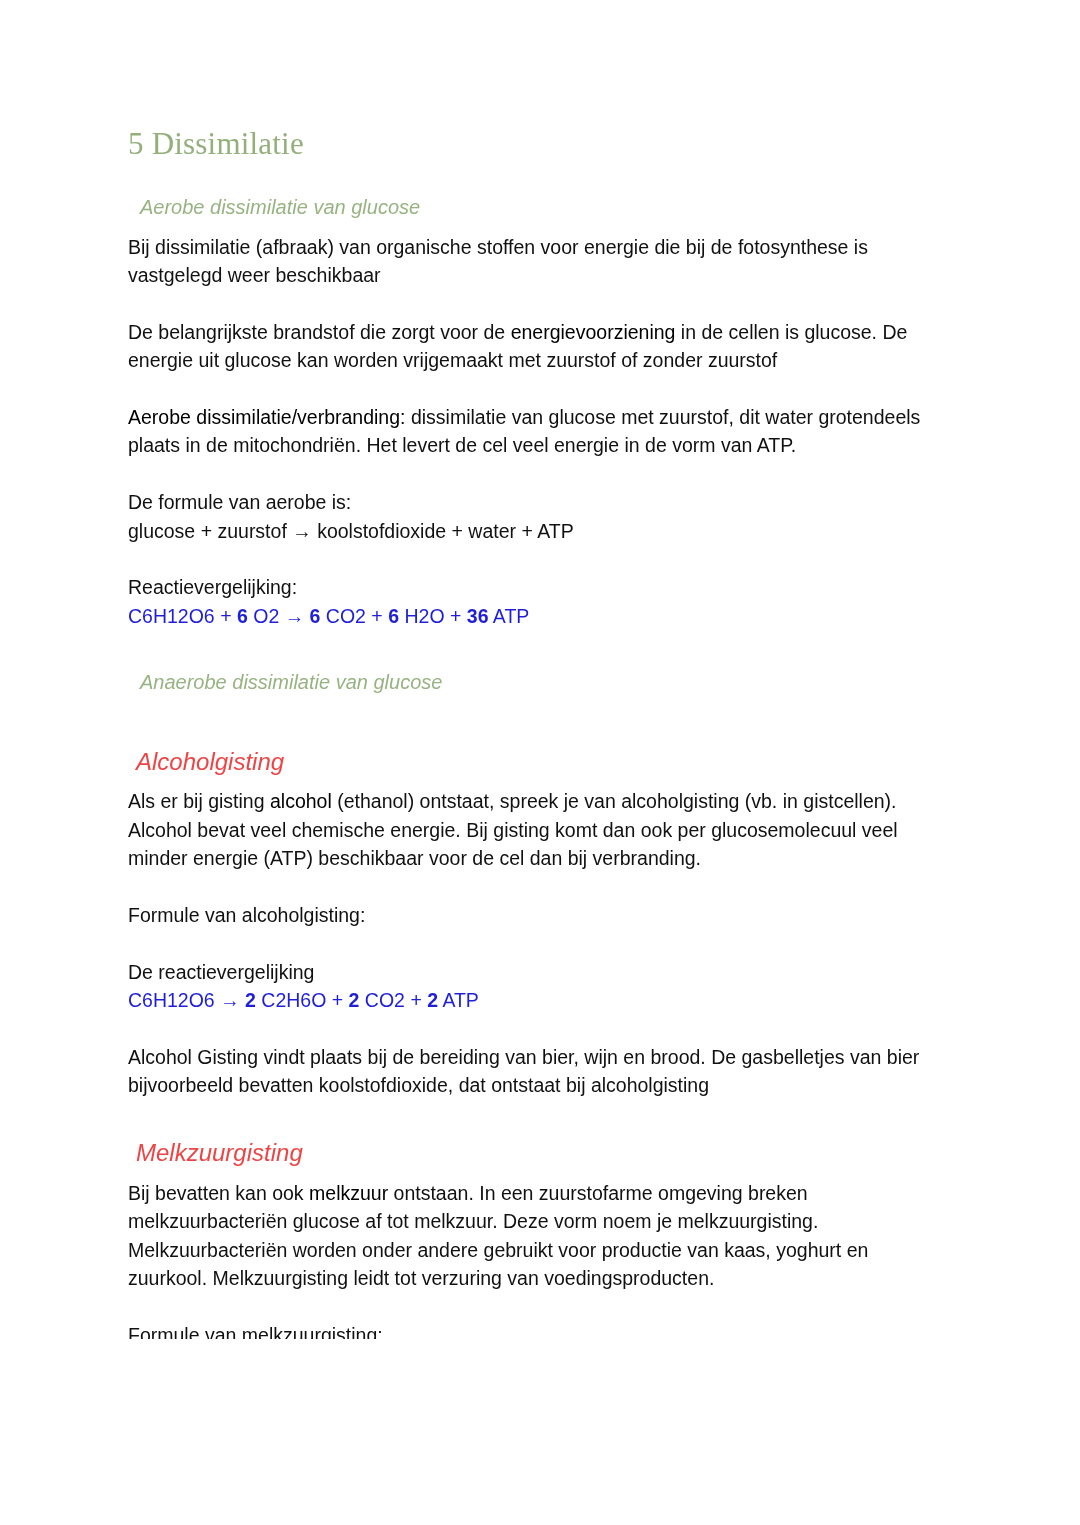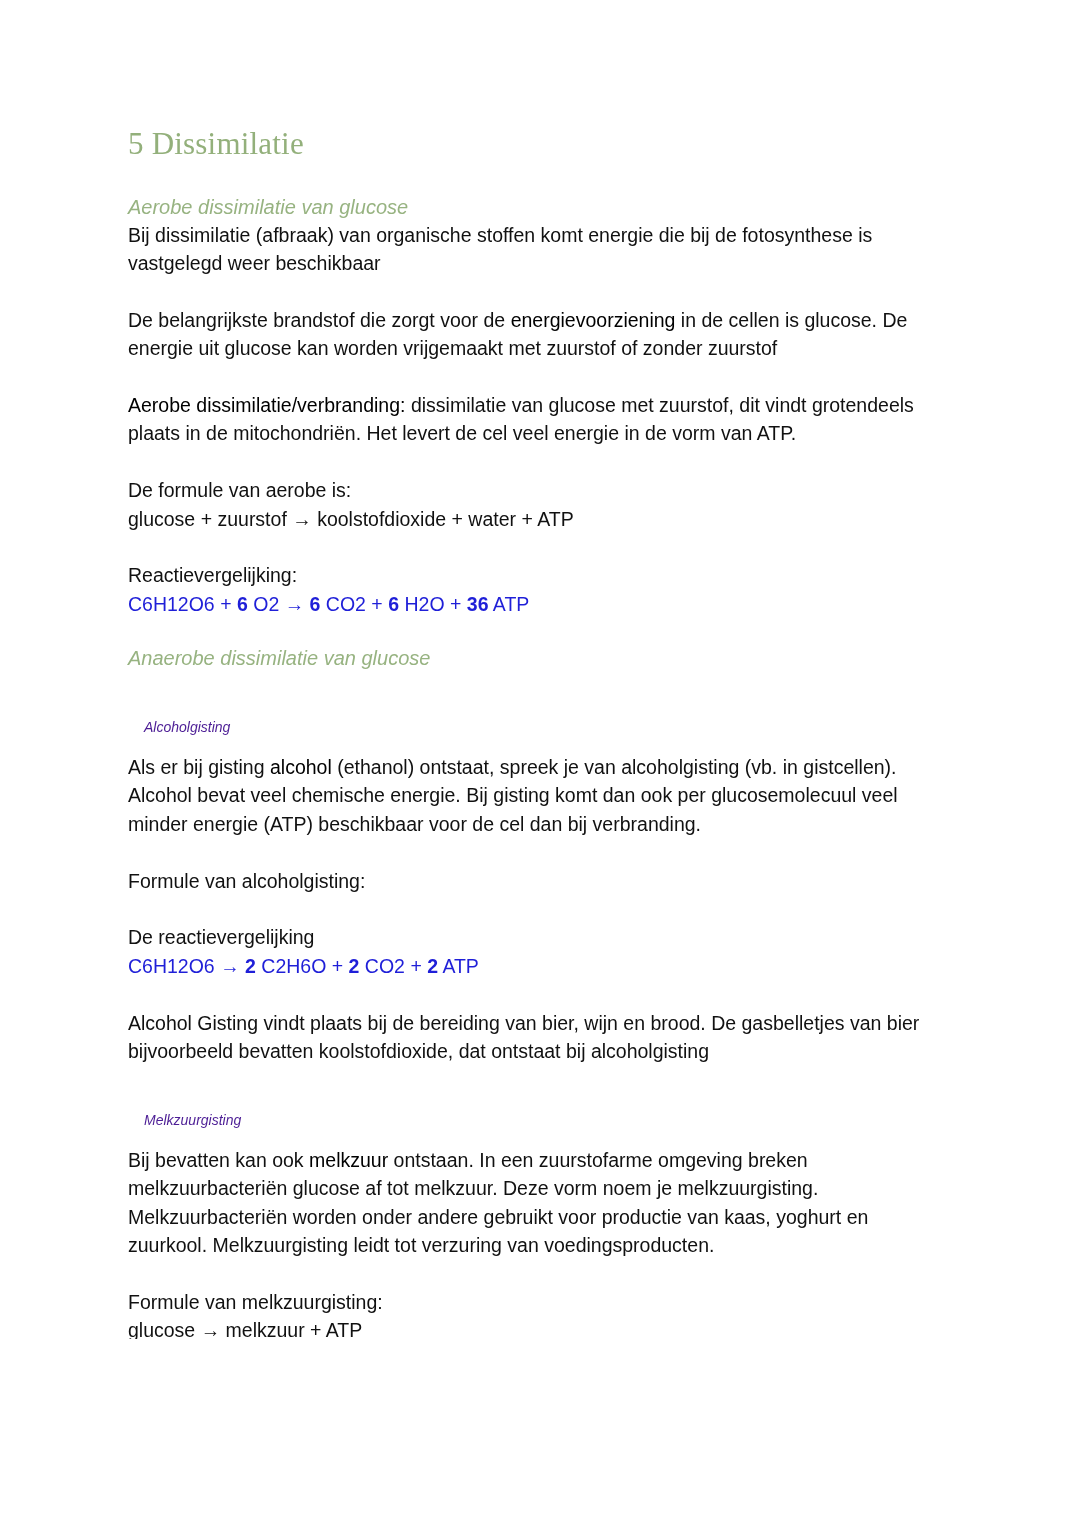--- a/index.html
+++ b/index.html
@@ -43,32 +43,32 @@
   }
 
   
   .section-heading {
     font-family: "Liberation Sans", sans-serif;
     font-size: 20px;
     font-style: italic;
     font-weight: 400;
     color: #97b381;
     line-height: 1.4;
-    margin: 0;
+    margin: 12px;
   }
 
   
   .sub-heading {
     font-family: "Liberation Sans", sans-serif;
-    font-size: 14px;
+    font-size: 24px;
     font-style: italic;
     font-weight: 400;
-    color: #4c1d95;
+    color: #ef4444;
     line-height: 1.45;
-    margin: 16px;
+    margin: 8px;
   }
 
   
   .para {
     font-size: 19.5px;
     font-weight: 400;
     color: #111111;
     line-height: 28.4px;
     margin: 0;
     text-align: left;
@@ -100,29 +100,29 @@
 
 <div class="page">
   <div class="content">
 
     <h1 class="doc-title">5 Dissimilatie</h1>
 
     <div class="block">
 
       <div class="section-heading">Aerobe dissimilatie van glucose</div>
 
-      <p class="para">Bij dissimilatie (afbraak) van organische stoffen komt energie die bij de fotosynthese is vastgelegd weer beschikbaar</p>
+      <p class="para">Bij dissimilatie (afbraak) van organische stoffen voor energie die bij de fotosynthese is vastgelegd weer beschikbaar</p>
 
       <div class="gap-blank"></div>
 
       <p class="para"><span>De belangrijkste brandstof die zorgt voor de </span><b>energievoorziening</b><span> in de cellen is glucose. De energie uit glucose kan worden vrijgemaakt met zuurstof of zonder zuurstof</span></p>
 
       <div class="gap-blank"></div>
 
-      <p class="para"><b>Aerobe dissimilatie/verbranding:</b><span> dissimilatie van glucose met zuurstof, dit vindt grotendeels plaats in de mitochondriën. Het levert de cel veel energie in de vorm van ATP.</span></p>
+      <p class="para"><b>Aerobe dissimilatie/verbranding:</b><span> dissimilatie van glucose met zuurstof, dit water grotendeels plaats in de mitochondriën. Het levert de cel veel energie in de vorm van ATP.</span></p>
 
       <div class="gap-blank"></div>
 
       <p class="para">De formule van aerobe is:</p>
       <p class="para">glucose + zuurstof → koolstofdioxide + water + ATP</p>
 
       <div class="gap-blank"></div>
 
       <p class="para">Reactievergelijking:</p>
       <p class="equation"><span>C6H12O6 + </span><b>6</b><span> O2 → </span><b>6</b><span> CO2 + </span><b>6</b><span> H2O + </span><b>36</b><span> ATP</span></p>

